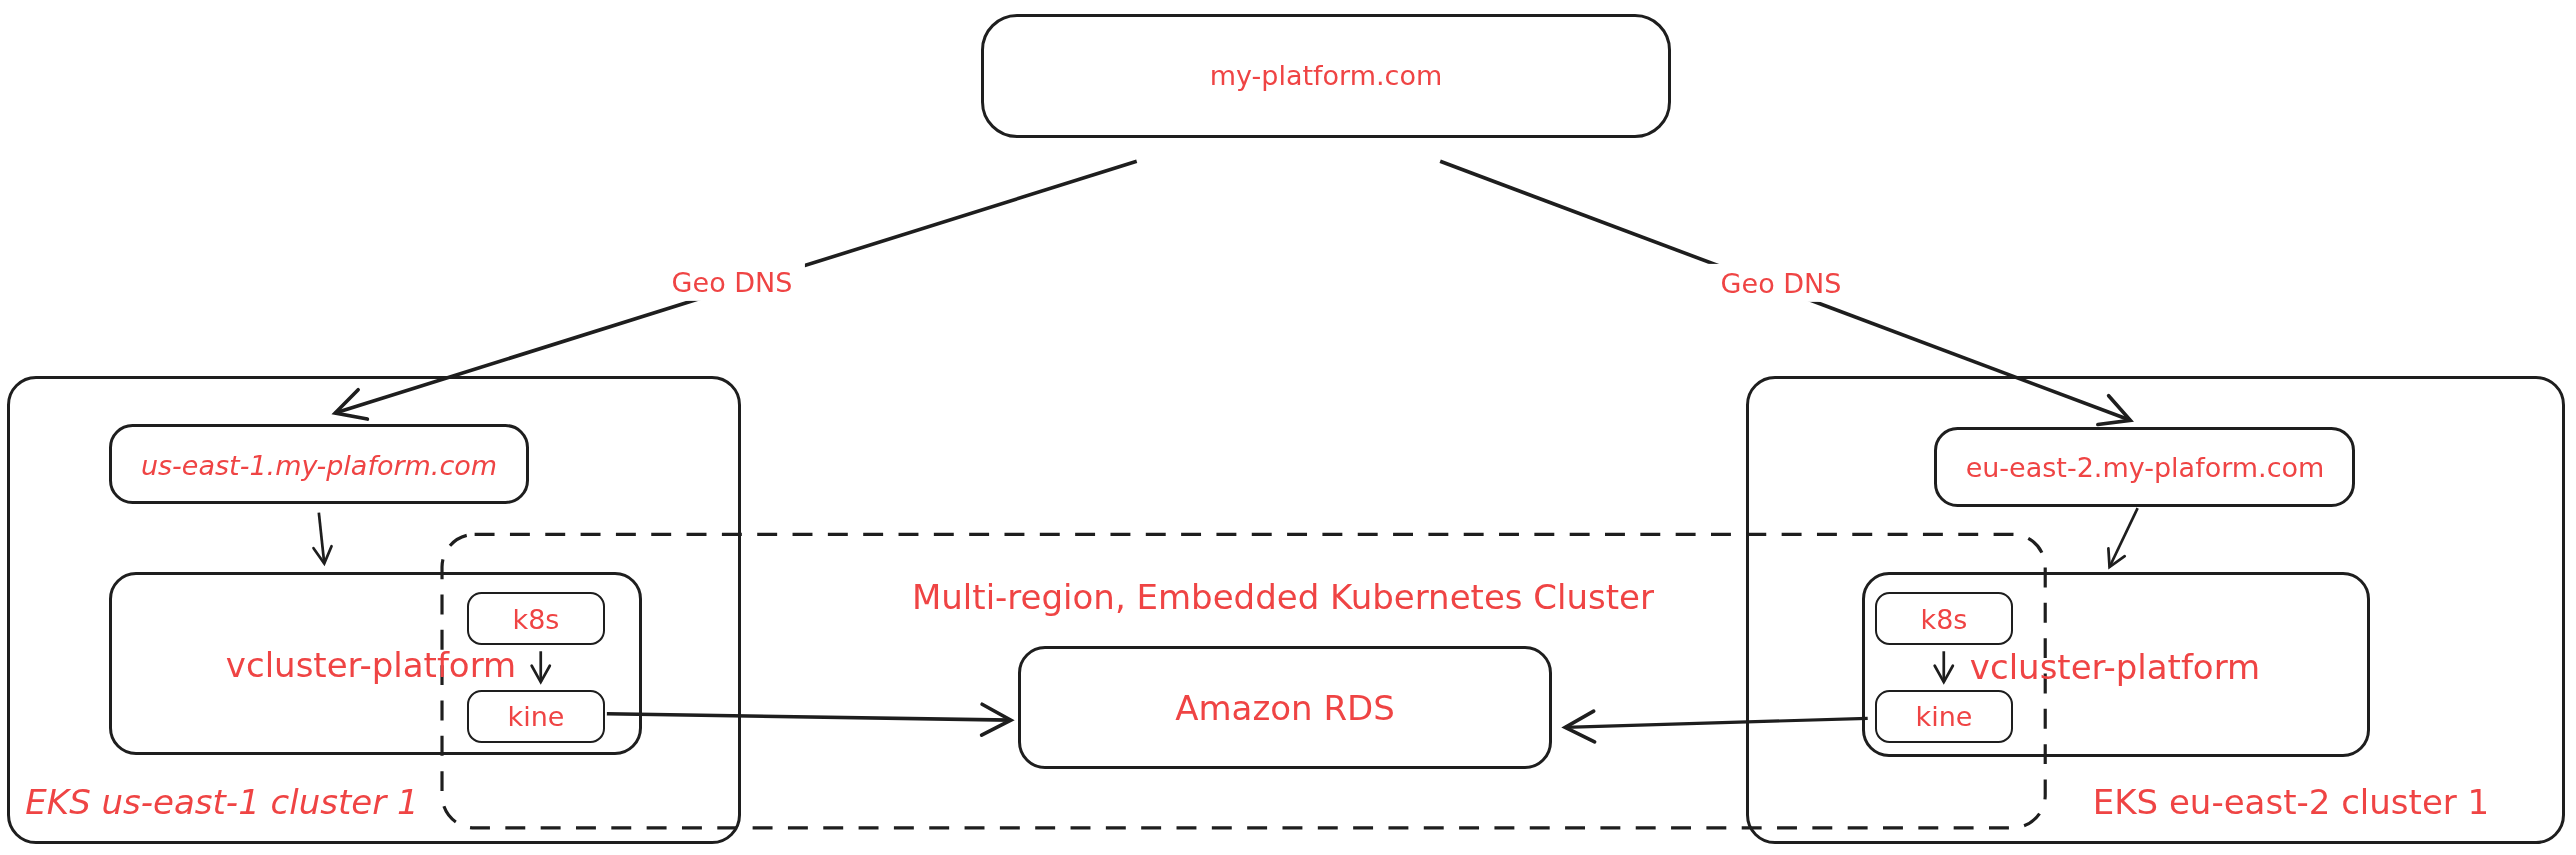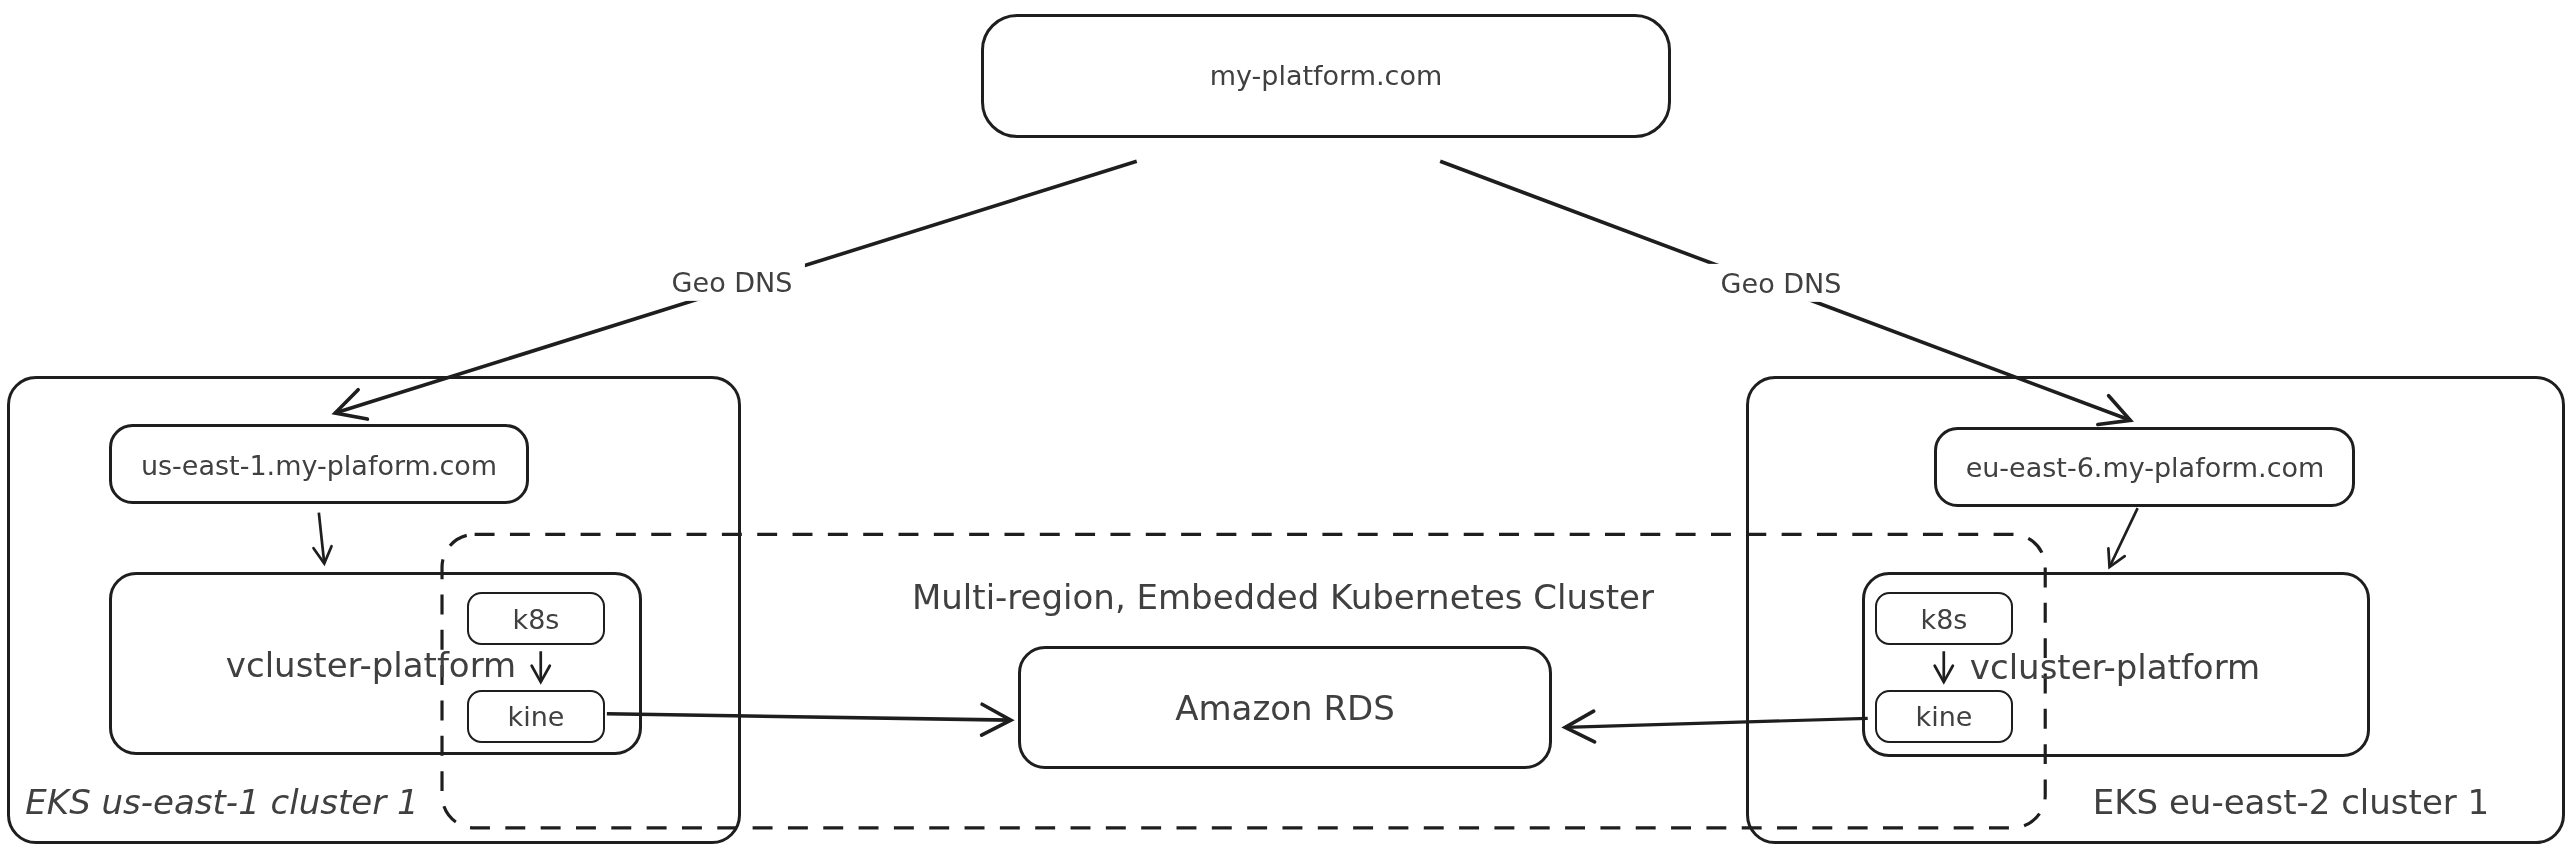--- a/index.html
+++ b/index.html
@@ -18,21 +18,21 @@
     background:transparent;
     box-sizing:border-box;
     z-index:1;
   }
   .box.small{border-width:2.7px;border-radius:14.5px;z-index:3;}
   .box.mid{border-radius:23.5px;}
   .lbl{
     position:absolute;
     transform:translate(-50%,-50%);
     white-space:nowrap;
-    color:#404040;
+    color:#ef4444;
     z-index:5;
     line-height:1.15;
   }
   .lbl.sm{font-size:27px;}
   .lbl.lg{font-size:34px;}
   .lbl.edge{background:#ffffff;padding:3.6px 12.7px;}
   #connectors{
     position:absolute;left:0;top:0;z-index:2;
     pointer-events:none;
   }
@@ -89,22 +89,22 @@
 
     <line x1="670" y1="788" x2="1116" y2="795" stroke="#1e1e1e" stroke-width="4" marker-end="url(#ah)"></line>
     <line x1="2062" y1="793" x2="1728" y2="803" stroke="#1e1e1e" stroke-width="3.5" marker-end="url(#ah)"></line>
   </svg>
 
   <div class="lbl sm" style="left:1326px;top:76px;">my-platform.com</div>
 
   <div class="lbl sm edge" style="left:732px;top:282px;">Geo DNS</div>
   <div class="lbl sm edge" style="left:1781px;top:283px;">Geo DNS</div>
 
-  <div class="lbl sm" style="left:319px;top:466px;">us-east-1.my-plaform.com</div>
-  <div class="lbl sm" style="left:2145px;top:468px;">eu-east-6.my-plaform.com</div>
+  <div class="lbl sm" style="left:319px;top:466px;font-style:italic;">us-east-1.my-plaform.com</div>
+  <div class="lbl sm" style="left:2145px;top:468px;">eu-east-2.my-plaform.com</div>
 
   <div class="lbl lg" style="left:371px;top:666px;">vcluster-platform</div>
   <div class="lbl lg" style="left:2115px;top:668px;">vcluster-platform</div>
 
   <div class="lbl sm" style="left:536px;top:620px;">k8s</div>
   <div class="lbl sm" style="left:536px;top:717px;">kine</div>
   <div class="lbl sm" style="left:1944px;top:620px;">k8s</div>
   <div class="lbl sm" style="left:1944px;top:717px;">kine</div>
 
   <div class="lbl lg" style="left:1283px;top:598px;">Multi-region, Embedded Kubernetes Cluster</div>

